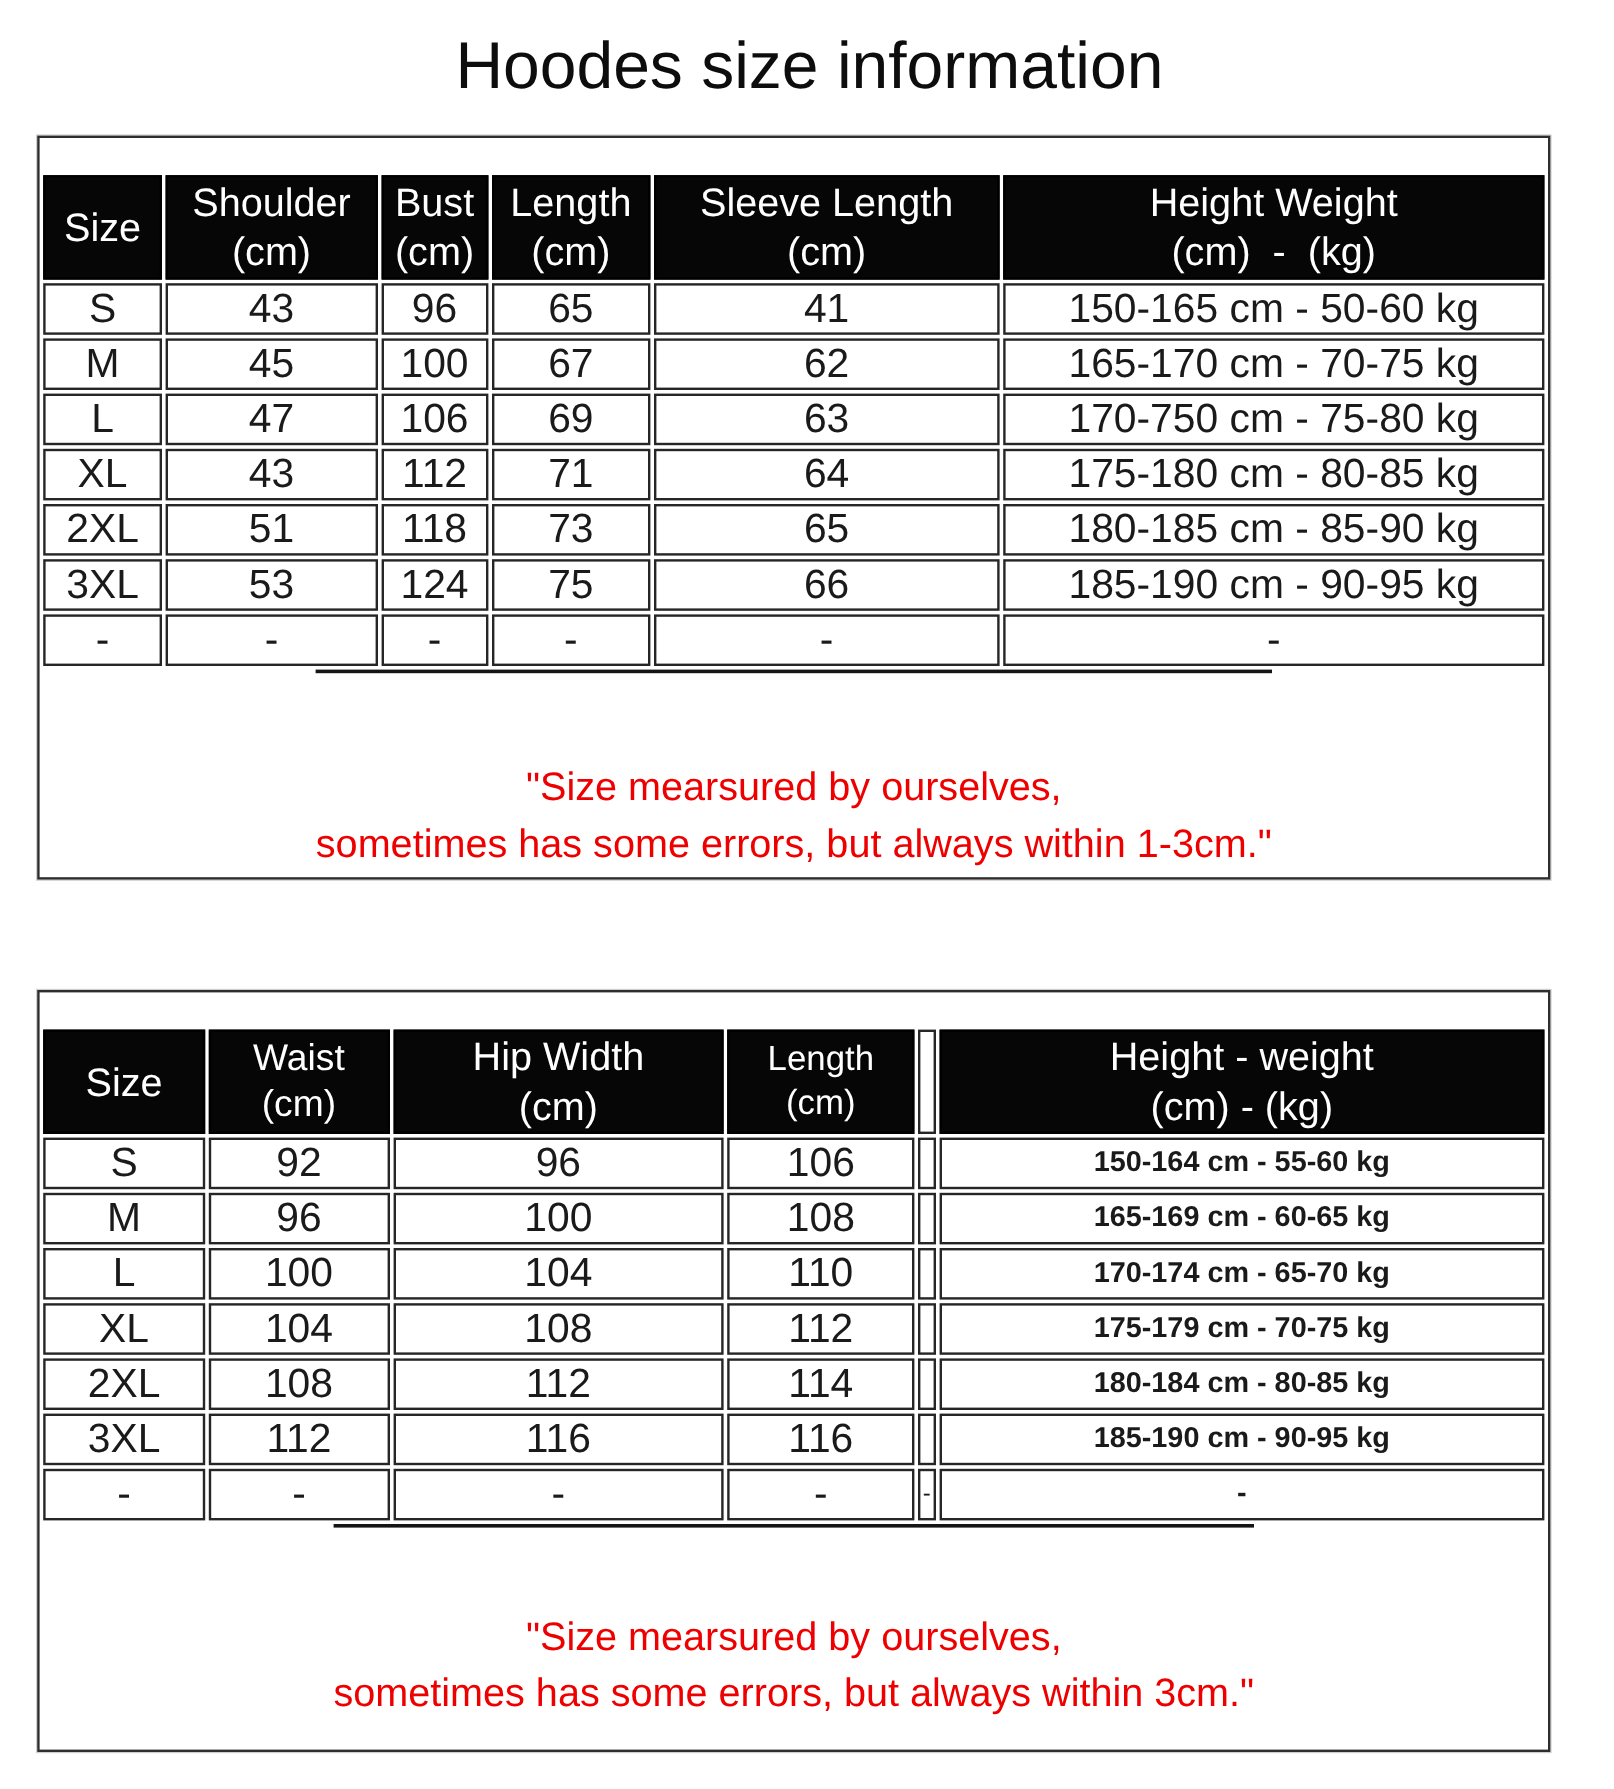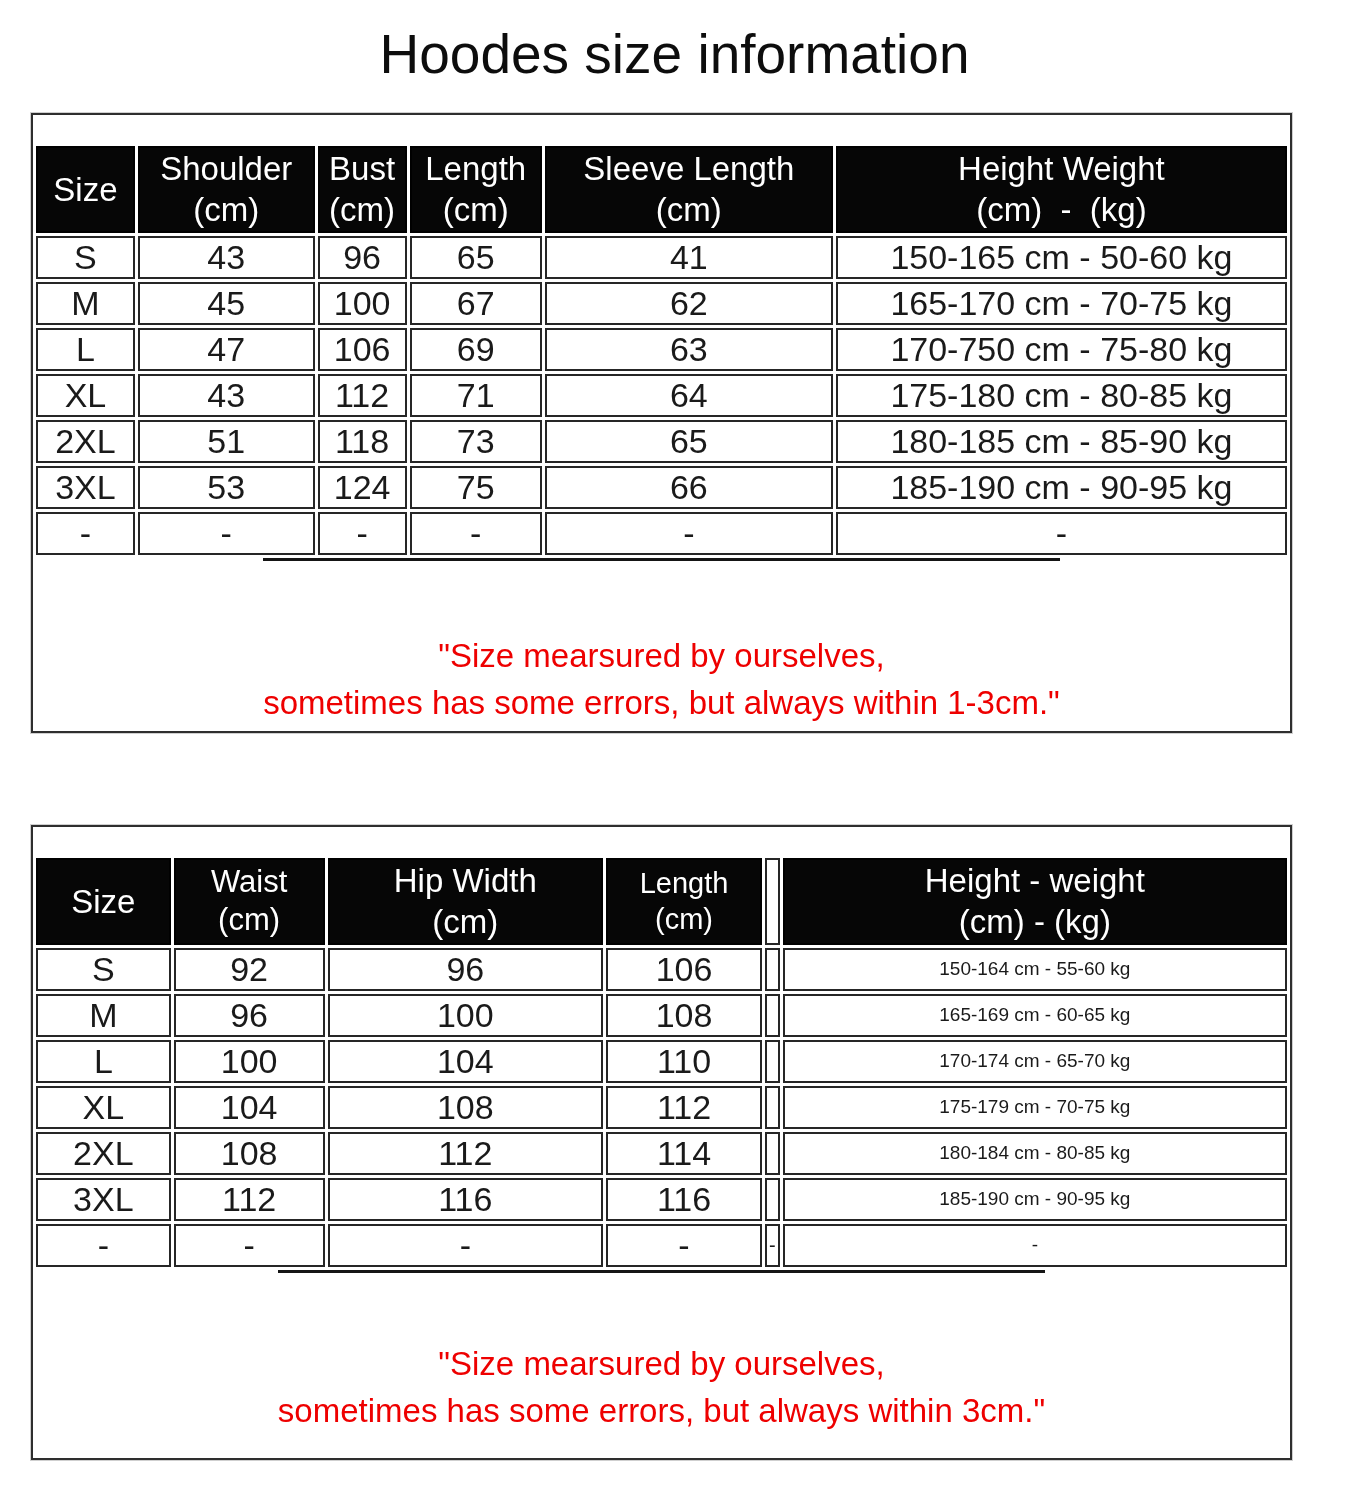--- a/index.html
+++ b/index.html
@@ -65,21 +65,21 @@
     background:#ffffff;
     color:#1a1a1a;
   }
   .hdr-label, .hdr-unit { display:block; white-space:pre; }
 
   
   .pants thead th:nth-child(2) { font-size:31px;margin-left:37px; }
   .pants thead th:nth-child(4) { font-size:29px; }
   .pants thead th:nth-child(5) { background:#ffffff; border-color:#262626; }
   .pants td:nth-child(5) { font-size:20px; }
-  .pants td:nth-child(6) { font-size:19px; }
+  .pants td:nth-child(6) { font-size:24px;font-weight:bold; }
 
   .note-zone {
     flex:1 1 auto;
     border-top:3px solid #151515;
     display:flex; flex-direction:column;
     justify-content:flex-end; align-items:center;
     font-size:33px; line-height:47px;
     text-align:center;
   }
   #hoodies-box .note-zone { padding-bottom:5px; }

